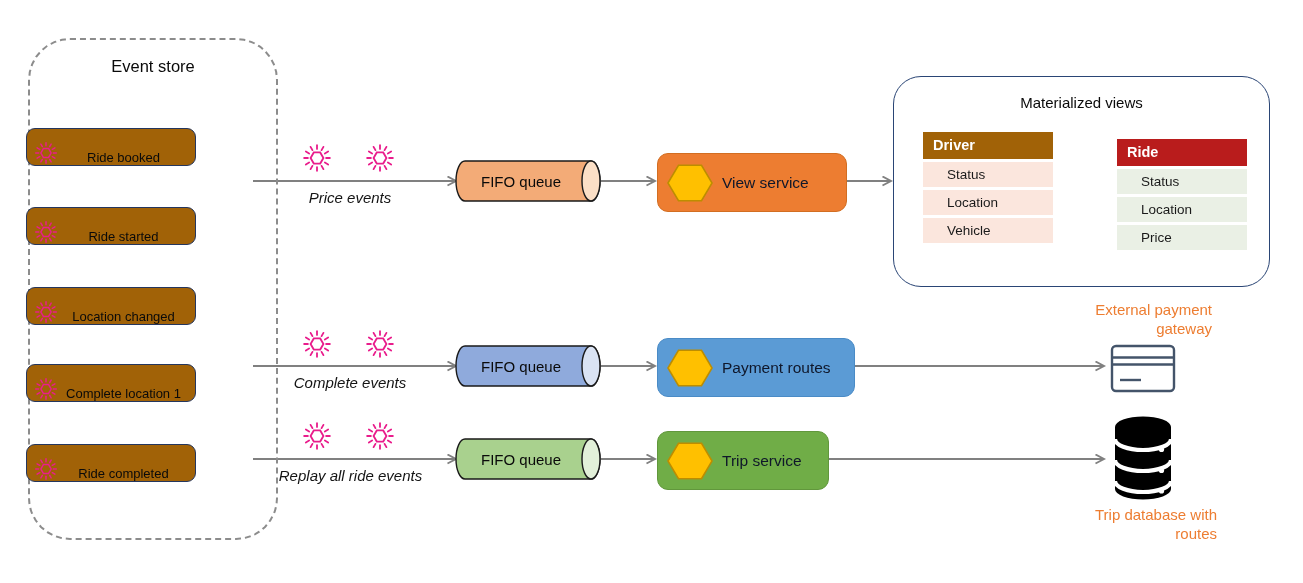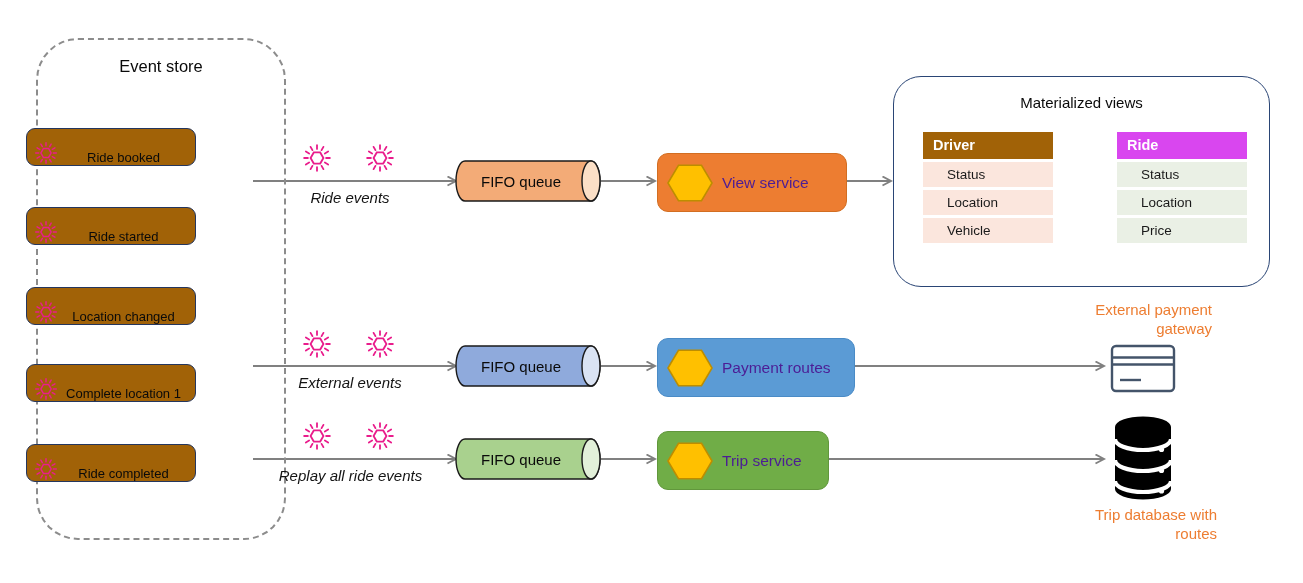--- a/index.html
+++ b/index.html
@@ -3,21 +3,21 @@
 <meta charset="utf-8">
 <style>
   html,body{margin:0;padding:0;background:#fff;}
   body{font-family:"Liberation Sans",sans-serif;color:#111;}
   #canvas{position:relative;width:1303px;height:583px;background:#fff;overflow:hidden;}
 
   
   #wires{position:absolute;left:0;top:0;z-index:1;pointer-events:none;}
 
   
-  .event-store{position:absolute;left:36px;top:38px;width:222px;height:498px;
+  .event-store{position:absolute;left:28px;top:38px;width:222px;height:498px;
     border:2px dashed #8c8c8c;border-radius:42px;z-index:2;padding-left:24px;}
   .event-store-title{position:absolute;left:0;right:0;top:17px;text-align:center;
     font-size:16.5px;color:#0a0a0a;}
   .event-box{position:absolute;left:26px;width:168px;height:36px;background:#a16207;
     border:1.2px solid #24365e;border-radius:9px;display:flex;align-items:flex-end;z-index:3;}
   .event-box .sun{width:24px;height:24px;margin-left:7px;flex:0 0 auto;color:#e91d8c;}
   .event-box .ev-label{flex:1;text-align:center;font-size:13px;color:#0a0a0a;padding-right:6px;}
 
   
   .flow-sun{position:absolute;width:30px;height:30px;color:#e91d8c;z-index:2;}
@@ -30,36 +30,36 @@
   .queue .q-label{position:absolute;left:0;top:0;bottom:0;right:16px;display:flex;
     align-items:center;justify-content:center;font-size:15px;color:#0a0a0a;}
   .q-orange .q-body{fill:#f3ab77;} .q-orange .q-end{fill:#fbdfc6;}
   .q-blue   .q-body{fill:#8faadc;} .q-blue   .q-end{fill:#dae3f3;}
   .q-green  .q-body{fill:#a9d18e;} .q-green  .q-end{fill:#e2f0d9;}
   .q-body,.q-end{stroke:#1a1a1a;stroke-width:1.4;}
 
   
   .service{position:absolute;height:57px;border-radius:11px;display:flex;align-items:center;z-index:2;}
   .service .hex{width:46px;height:40px;margin-left:9px;flex:0 0 auto;}
-  .service .svc-label{font-size:15.5px;color:#4c1d95;margin-left:9px;}
+  .service .svc-label{font-size:15.5px;color:#0f172a;margin-left:9px;}
   .svc-orange{left:657px;top:153px;width:188px;background:#ed7d31;border:1.2px solid #d26e22;}
   .svc-blue  {left:657px;top:338px;width:196px;background:#5b9bd5;border:1.2px solid #4a8bc6;}
   .svc-green {left:657px;top:431px;width:170px;background:#70ad47;border:1.2px solid #61973c;}
 
   
   .mv-panel{position:absolute;left:893px;top:76px;width:375px;height:209px;background:#fff;
     border:1.6px solid #2a4575;border-radius:28px;z-index:2;text-decoration:underline;}
   .mv-title{position:absolute;left:0;right:0;top:17px;text-align:center;font-size:15px;color:#0a0a0a;}
   .mv-table{position:absolute;top:55px;width:130px;}
   .mv-table .hdr{height:27px;line-height:27px;padding-left:10px;color:#fff;
     font-weight:bold;font-size:14.5px;}
   .mv-table .row{height:25px;line-height:25px;padding-left:24px;margin-top:3px;
     font-size:13.5px;color:#1a1a1a;}
   .mv-driver{left:29px;} .mv-driver .hdr{background:#a16207;} .mv-driver .row{background:#fbe6dd;}
-  .mv-ride{left:223px;}  .mv-ride .hdr{background:#d946ef;}  .mv-ride .row{background:#eaf0e5;}
+  .mv-ride{left:223px;}  .mv-ride .hdr{background:#b91c1c;margin-top:7px;}  .mv-ride .row{background:#eaf0e5;}
 
   
   .target-label{position:absolute;color:#ed7d31;font-size:15px;line-height:1.25;
     text-align:right;z-index:2;}
   .gateway-label{left:1072px;top:301px;width:140px;}
   .db-label{left:1067px;top:506px;width:150px;}
   .target-icon{position:absolute;z-index:2;}
   .card-icon{left:1110px;top:343px;}
   .db-icon{left:1110px;top:414px;}
 </style>
@@ -158,22 +158,22 @@
   <svg class="flow-sun" style="left:365px;top:329px">
       <use href="#sym-sun"></use>
     </svg>
   <svg class="flow-sun" style="left:302px;top:421px">
       <use href="#sym-sun"></use>
     </svg>
   <svg class="flow-sun" style="left:365px;top:421px">
       <use href="#sym-sun"></use>
     </svg>
 
-  <div class="flow-label" style="left:280px;top:189px;width:140px">Ride events</div>
-  <div class="flow-label" style="left:280px;top:374px;width:140px">External events</div>
+  <div class="flow-label" style="left:280px;top:189px;width:140px">Price events</div>
+  <div class="flow-label" style="left:280px;top:374px;width:140px">Complete events</div>
   <div class="flow-label" style="left:268px;top:467px;width:165px">Replay all ride events</div>
 
   <div class="queue q-orange" style="top:159px">
     <svg width="148" height="44">
       <path class="q-body" d="M10,2 A9,20 0 0 0 10,42 L136,42 A9,20 0 0 0 136,2 Z"></path>
       <ellipse class="q-end" cx="136" cy="22" rx="9" ry="20"></ellipse>
     </svg>
     <span class="q-label">FIFO queue</span>
   </div>
   <div class="queue q-blue" style="top:344px">

